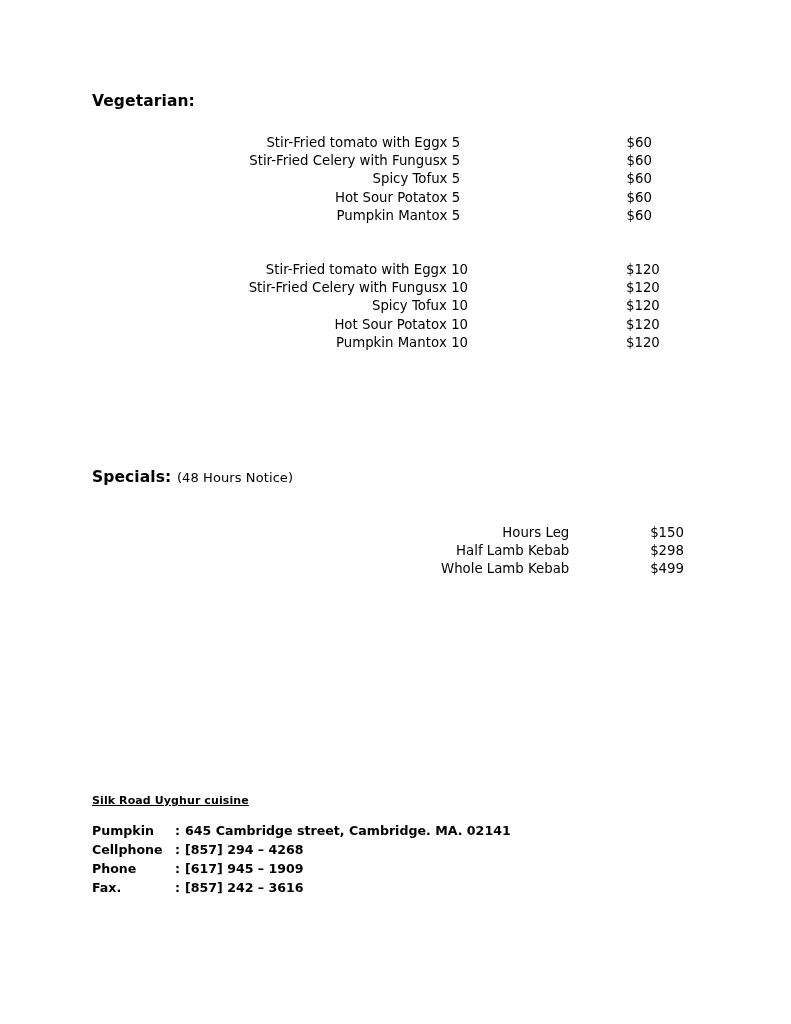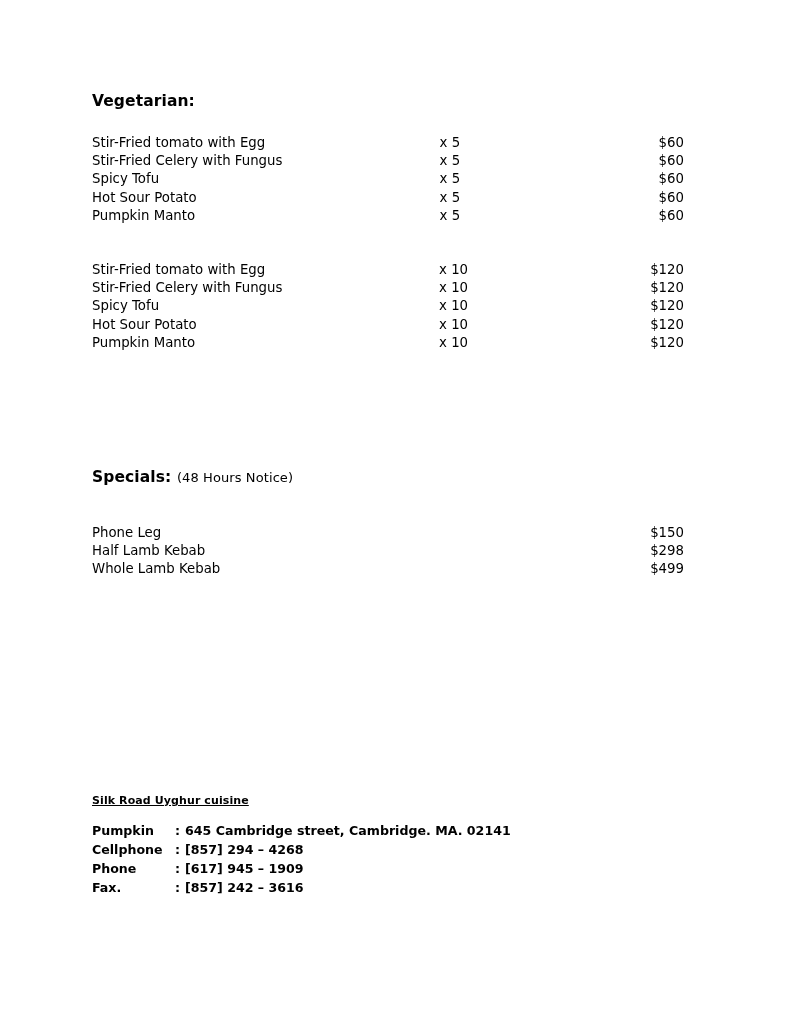--- a/index.html
+++ b/index.html
@@ -43,26 +43,26 @@
   }
   .menu-table td {
     padding: 0;
     font-size: 13.3px;
     line-height: 18.2px;
     vertical-align: top;
     white-space: nowrap;
   }
   td.col-name {
     width: 360px;
+    text-align: right;
   }
   td.col-qty {
     width: 200px;
   }
   td.col-price {
-    text-align: right;
     width: 60px;
     padding-right: 28px;
   }
   .specials-table td.col-name {
     width: 500px;
   }
   .specials-table td.col-price {
     text-align: right;
     width: 120px;
     padding-right: 28px;
@@ -183,21 +183,21 @@
     <h2 class="section-title">
       <span>Specials:</span>
       <span class="note">(48 Hours Notice)</span>
     </h2>
   </div>
 
   <div class="section" style="top: 524px;">
     <table class="menu-table specials-table">
       <tbody>
         <tr>
-          <td class="col-name">Phone Leg</td>
+          <td class="col-name">Hours Leg</td>
           <td class="col-price">$150</td>
         </tr>
         <tr>
           <td class="col-name">Half Lamb Kebab</td>
           <td class="col-price">$298</td>
         </tr>
         <tr>
           <td class="col-name">Whole Lamb Kebab</td>
           <td class="col-price">$499</td>
         </tr>

